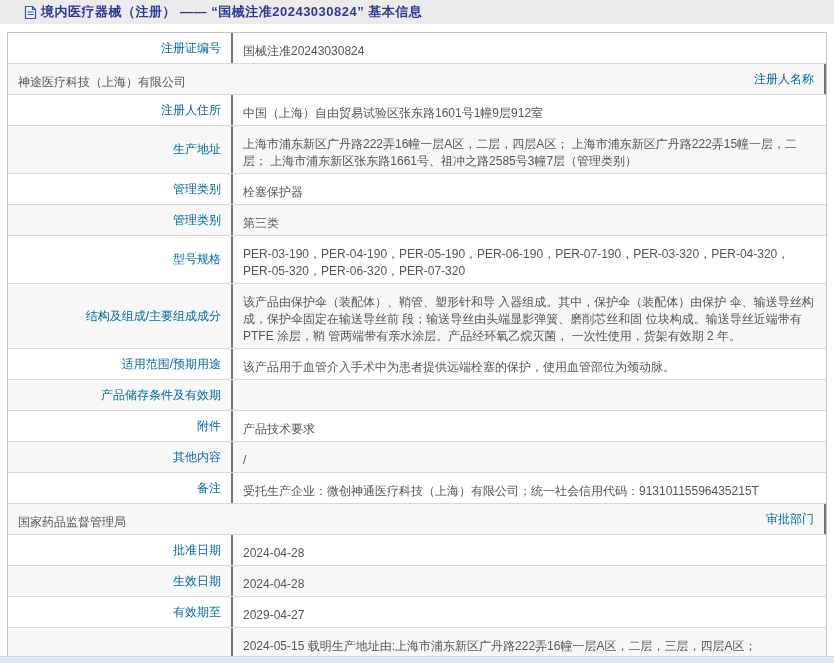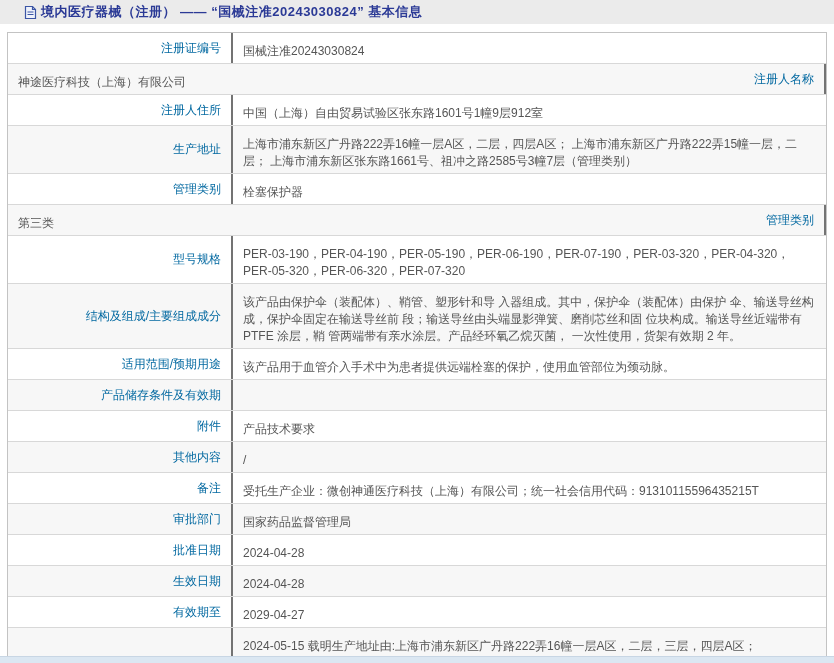--- a/index.html
+++ b/index.html
@@ -116,22 +116,22 @@
   </div>
   <div class="row">
     <div class="cell label-cell">生产地址</div>
     <div class="cell value-cell">上海市浦东新区广丹路222弄16幢一层A区，二层，四层A区； 上海市浦东新区广丹路222弄15幢一层，二层； 上海市浦东新区张东路1661号、祖冲之路2585号3幢7层（管理类别）</div>
   </div>
   <div class="row">
     <div class="cell label-cell">管理类别</div>
     <div class="cell value-cell">栓塞保护器</div>
   </div>
   <div class="row">
+    <div class="cell label-cell">管理类别</div>
     <div class="cell value-cell">第三类</div>
-    <div class="cell label-cell">管理类别</div>
   </div>
   <div class="row">
     <div class="cell label-cell">型号规格</div>
     <div class="cell value-cell">PER-03-190，PER-04-190，PER-05-190，PER-06-190，PER-07-190，PER-03-320，PER-04-320，PER-05-320，PER-06-320，PER-07-320</div>
   </div>
   <div class="row">
     <div class="cell label-cell">结构及组成/主要组成成分</div>
     <div class="cell value-cell">该产品由保护伞（装配体）、鞘管、塑形针和导 入器组成。其中，保护伞（装配体）由保护 伞、输送导丝构成，保护伞固定在输送导丝前 段；输送导丝由头端显影弹簧、磨削芯丝和固 位块构成。输送导丝近端带有 PTFE 涂层，鞘 管两端带有亲水涂层。产品经环氧乙烷灭菌， 一次性使用，货架有效期 2 年。</div>
   </div>
   <div class="row">
@@ -148,22 +148,22 @@
   </div>
   <div class="row">
     <div class="cell label-cell">其他内容</div>
     <div class="cell value-cell">/</div>
   </div>
   <div class="row">
     <div class="cell label-cell">备注</div>
     <div class="cell value-cell">受托生产企业：微创神通医疗科技（上海）有限公司；统一社会信用代码：91310115596435215T</div>
   </div>
   <div class="row">
+    <div class="cell value-cell">国家药品监督管理局</div>
     <div class="cell label-cell">审批部门</div>
-    <div class="cell value-cell">国家药品监督管理局</div>
   </div>
   <div class="row">
     <div class="cell label-cell">批准日期</div>
     <div class="cell value-cell">2024-04-28</div>
   </div>
   <div class="row">
     <div class="cell label-cell">生效日期</div>
     <div class="cell value-cell">2024-04-28</div>
   </div>
   <div class="row">

